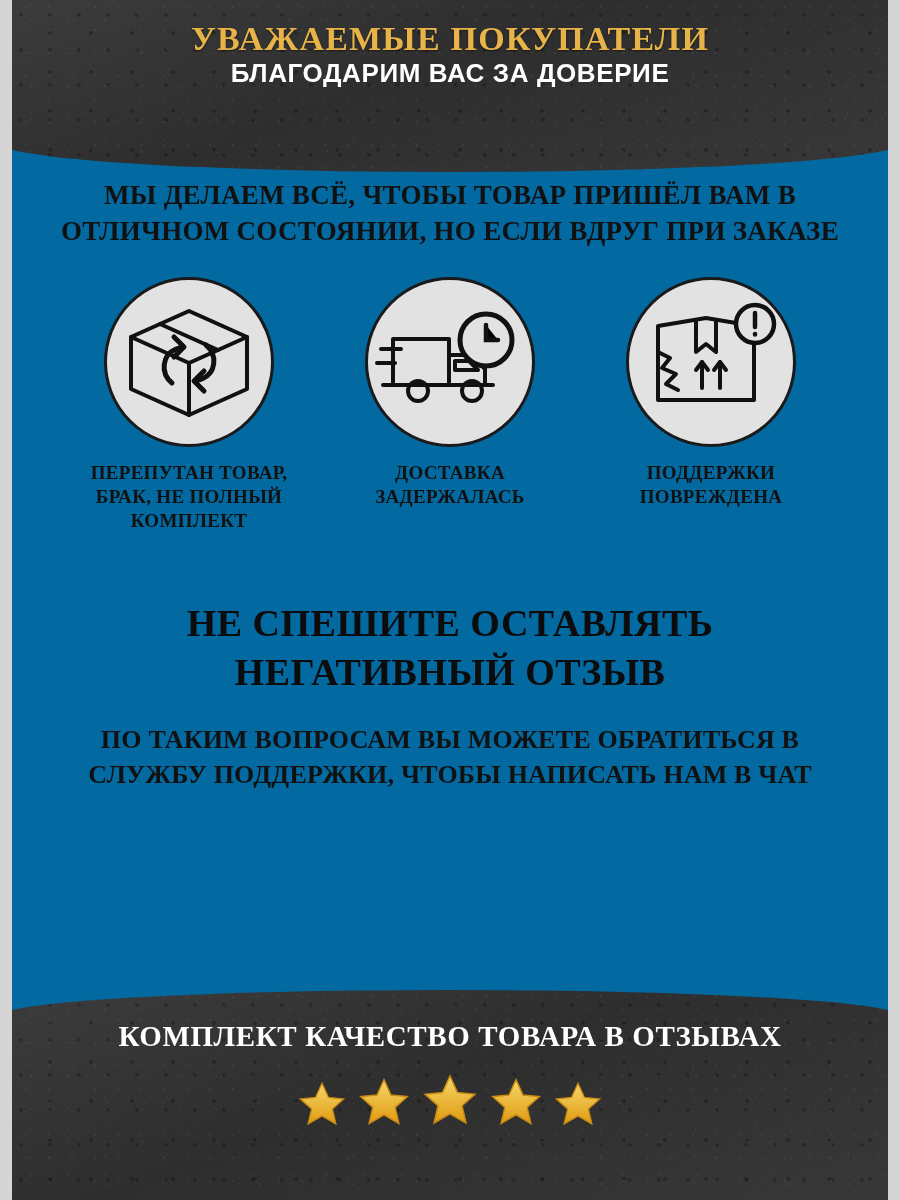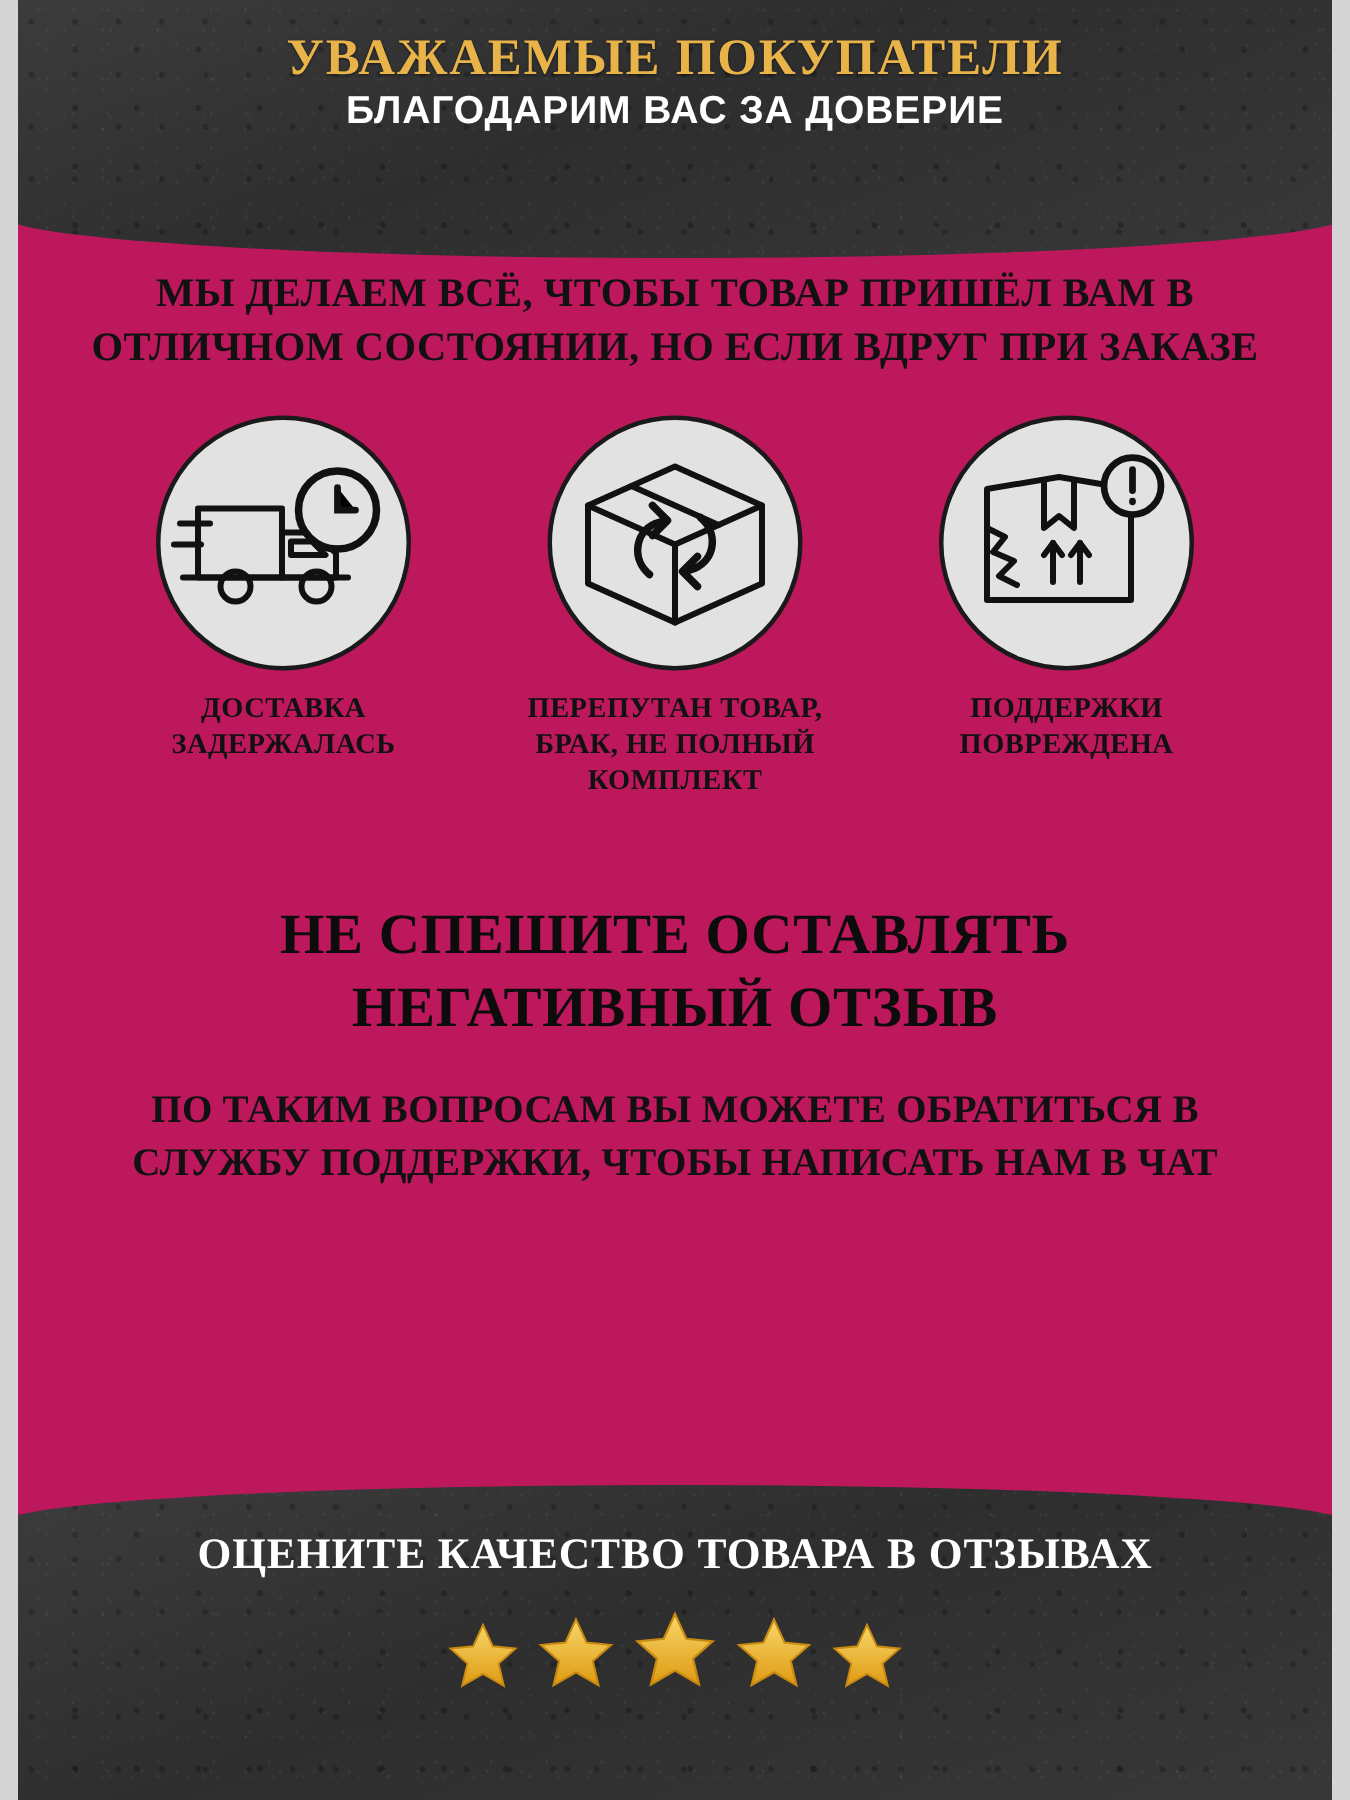--- a/index.html
+++ b/index.html
@@ -10,21 +10,21 @@
   }
   body {
     font-family: "Liberation Serif", serif;
     background: #d8d8d8;
     position: relative;
   }
 
   .page {
     position: absolute;
     inset: 0;
-    background: #be185d;
+    background: #0369a1;
     overflow: hidden;
   }
 
   
   .band {
     position: absolute;
     left: 0; right: 0;
     background-color: #343434;
     background-image:
       radial-gradient(circle at 12% 30%, rgba(255,255,255,0.05) 0 1px, transparent 1px),
@@ -201,49 +201,20 @@
   </div>
 
   <div class="main">
 
     <div class="intro">МЫ ДЕЛАЕМ ВСЁ, ЧТОБЫ ТОВАР ПРИШЁЛ ВАМ В ОТЛИЧНОМ СОСТОЯНИИ, НО ЕСЛИ ВДРУГ ПРИ ЗАКАЗЕ</div>
 
     <div class="icons">
 
       <div class="icon-col">
         <div class="circle">
-          <svg width="150" height="110" viewBox="0 0 150 110">
-            <g fill="none" stroke="#111" stroke-width="4" stroke-linecap="round" stroke-linejoin="round">
-
-              <path d="M18 32 H74 V78 H18 Z"></path>
-
-              <path d="M74 48 H96 L110 62 V78 H74 Z"></path>
-
-              <path d="M80 54 H94 L103 63 H80 Z"></path>
-
-              <path d="M8 78 H118"></path>
-
-              <path d="M6 42 H26"></path>
-              <path d="M2 56 H20"></path>
-
-              <circle cx="43" cy="84" r="10"></circle>
-              <circle cx="97" cy="84" r="10"></circle>
-            </g>
-
-            <circle cx="111" cy="33" r="26" fill="#e2e2e2" stroke="#111" stroke-width="5"></circle>
-            <g stroke="#111" stroke-width="4.5" stroke-linecap="round">
-              <path d="M111 18 V33 H123"></path>
-            </g>
-          </svg>
-        </div>
-        <div class="icon-caption">ДОСТАВКА ЗАДЕРЖАЛАСЬ</div>
-      </div>
-
-      <div class="icon-col">
-        <div class="circle">
           <svg width="150" height="130" viewBox="0 0 150 130">
             <g fill="none" stroke="#111" stroke-width="4" stroke-linejoin="round" stroke-linecap="round">
 
               <path d="M75 14 L133 40 L133 92 L75 118 L17 92 L17 40 Z"></path>
               <path d="M17 40 L75 66 L133 40"></path>
               <path d="M75 66 L75 118"></path>
 
               <path d="M46 27 L104 53"></path>
             </g>
 
@@ -253,20 +224,49 @@
               <path d="M92 48 C104 58 102 76 88 82 L82 84"></path>
               <path d="M90 94 L80 84 L90 74"></path>
             </g>
           </svg>
         </div>
         <div class="icon-caption">ПЕРЕПУТАН ТОВАР, БРАК, НЕ ПОЛНЫЙ КОМПЛЕКТ</div>
       </div>
 
       <div class="icon-col">
         <div class="circle">
+          <svg width="150" height="110" viewBox="0 0 150 110">
+            <g fill="none" stroke="#111" stroke-width="4" stroke-linecap="round" stroke-linejoin="round">
+
+              <path d="M18 32 H74 V78 H18 Z"></path>
+
+              <path d="M74 48 H96 L110 62 V78 H74 Z"></path>
+
+              <path d="M80 54 H94 L103 63 H80 Z"></path>
+
+              <path d="M8 78 H118"></path>
+
+              <path d="M6 42 H26"></path>
+              <path d="M2 56 H20"></path>
+
+              <circle cx="43" cy="84" r="10"></circle>
+              <circle cx="97" cy="84" r="10"></circle>
+            </g>
+
+            <circle cx="111" cy="33" r="26" fill="#e2e2e2" stroke="#111" stroke-width="5"></circle>
+            <g stroke="#111" stroke-width="4.5" stroke-linecap="round">
+              <path d="M111 18 V33 H123"></path>
+            </g>
+          </svg>
+        </div>
+        <div class="icon-caption">ДОСТАВКА ЗАДЕРЖАЛАСЬ</div>
+      </div>
+
+      <div class="icon-col">
+        <div class="circle">
           <svg width="150" height="125" viewBox="0 0 150 125">
             <g fill="none" stroke="#111" stroke-width="4" stroke-linejoin="round" stroke-linecap="round">
 
               <path d="M22 26 L70 18 L118 26 L118 100 L22 100 Z"></path>
 
               <path d="M60 20 L60 52 L70 44 L80 52 L80 22"></path>
 
               <path d="M22 52 L34 58 L26 68 L40 74 L30 84 L42 90"></path>
 
               <path d="M66 88 L66 62"></path>
@@ -286,21 +286,21 @@
       </div>
 
     </div>
 
     <div class="headline">НЕ СПЕШИТЕ ОСТАВЛЯТЬ НЕГАТИВНЫЙ ОТЗЫВ</div>
     <div class="subline">ПО ТАКИМ ВОПРОСАМ ВЫ МОЖЕТЕ ОБРАТИТЬСЯ В СЛУЖБУ ПОДДЕРЖКИ, ЧТОБЫ НАПИСАТЬ НАМ В ЧАТ</div>
 
   </div>
 
   <div class="footer">
-    <div class="footer-title">ОЦЕНИТЕ КАЧЕСТВО ТОВАРА В ОТЗЫВАХ</div>
+    <div class="footer-title">КОМПЛЕКТ КАЧЕСТВО ТОВАРА В ОТЗЫВАХ</div>
     <div class="stars">
       <svg class="star" width="54" height="52" viewBox="0 0 24 24">
         <defs>
           <linearGradient id="g1" x1="0" y1="0" x2="0" y2="1">
             <stop offset="0%" stop-color="#f6d76a"></stop>
               <stop offset="100%" stop-color="#e09a12"></stop>
           </linearGradient>
         </defs>
         <path d="M12 2.4 L15 9 L22 9.7 L16.8 14.3 L18.4 21.2 L12 17.5 L5.6 21.2 L7.2 14.3 L2 9.7 L9 9 Z" fill="url(#g1)" stroke="#c98a10" stroke-width="0.6"></path>
       </svg>

